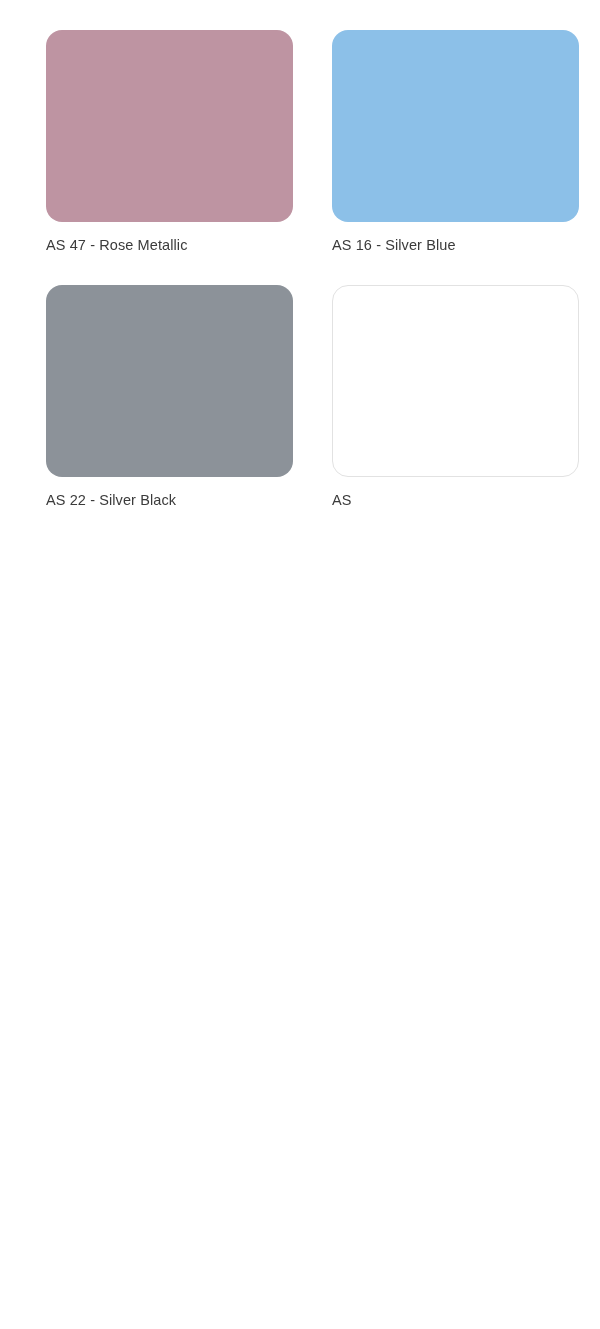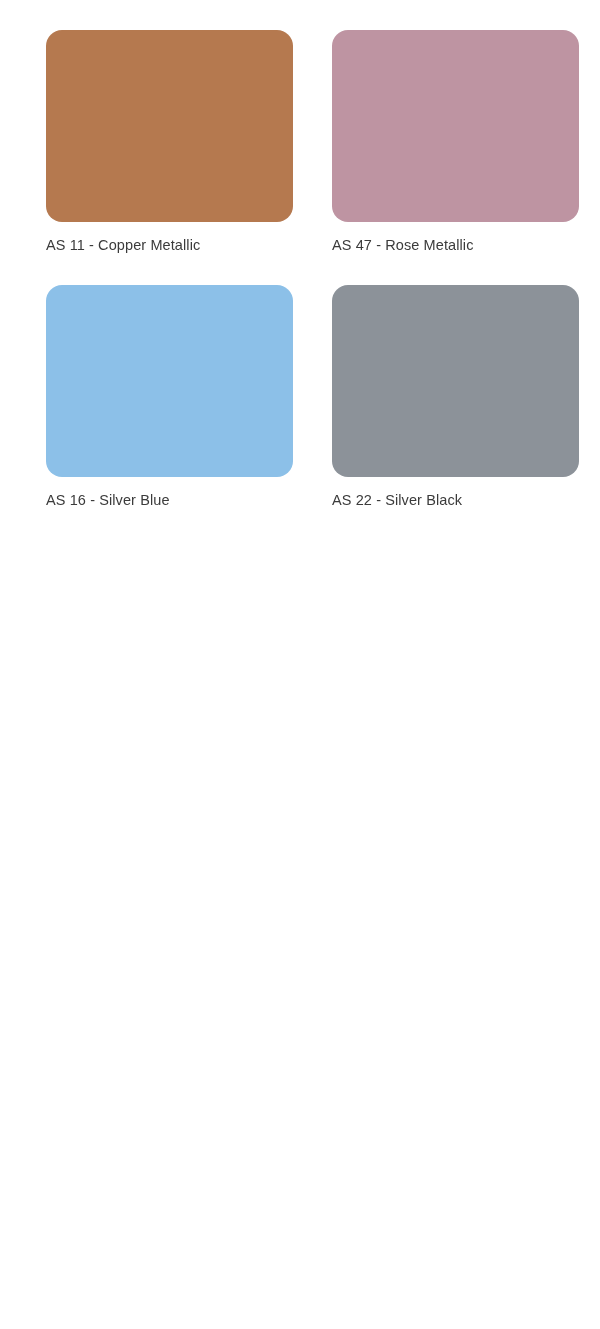--- a/index.html
+++ b/index.html
@@ -59,29 +59,29 @@
     white-space: nowrap;
     font-family: "Liberation Sans", sans-serif;
   }
 </style>
 </head>
 <body>
 
 <div class="swatch-page">
   <div class="swatch-grid" id="swatch-grid">
       <div class="swatch-cell">
-        <div class="swatch-chip" style="background: rgb(181, 121, 79);"></div>
-        <div class="swatch-label">AS 11 - Copper Metallic</div>
-      </div>
-      <div class="swatch-cell">
         <div class="swatch-chip" style="background: rgb(190, 148, 162);"></div>
         <div class="swatch-label">AS 47 - Rose Metallic</div>
       </div>
       <div class="swatch-cell">
         <div class="swatch-chip" style="background: rgb(140, 192, 232);"></div>
         <div class="swatch-label">AS 16 - Silver Blue</div>
       </div>
       <div class="swatch-cell">
         <div class="swatch-chip" style="background: rgb(140, 146, 153);"></div>
         <div class="swatch-label">AS 22 - Silver Black</div>
       </div>
+      <div class="swatch-cell">
+        <div class="swatch-chip empty-chip" style="background: rgb(255, 255, 255);"></div>
+        <div class="swatch-label">AS</div>
+      </div>
     </div>
 </div>
 
 </body></html>

